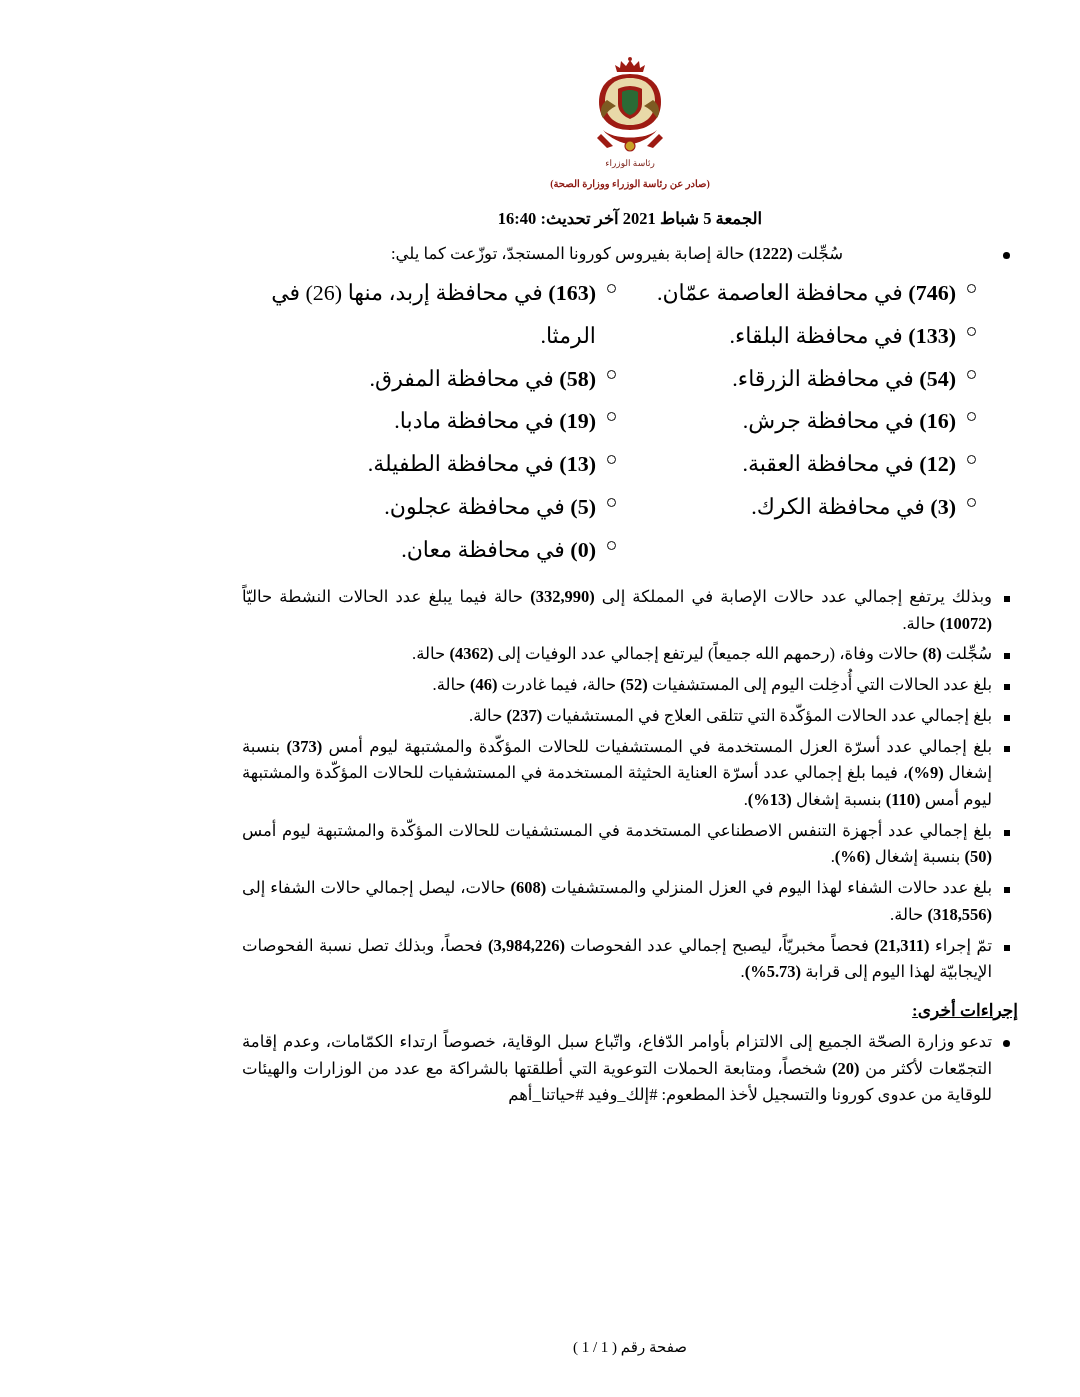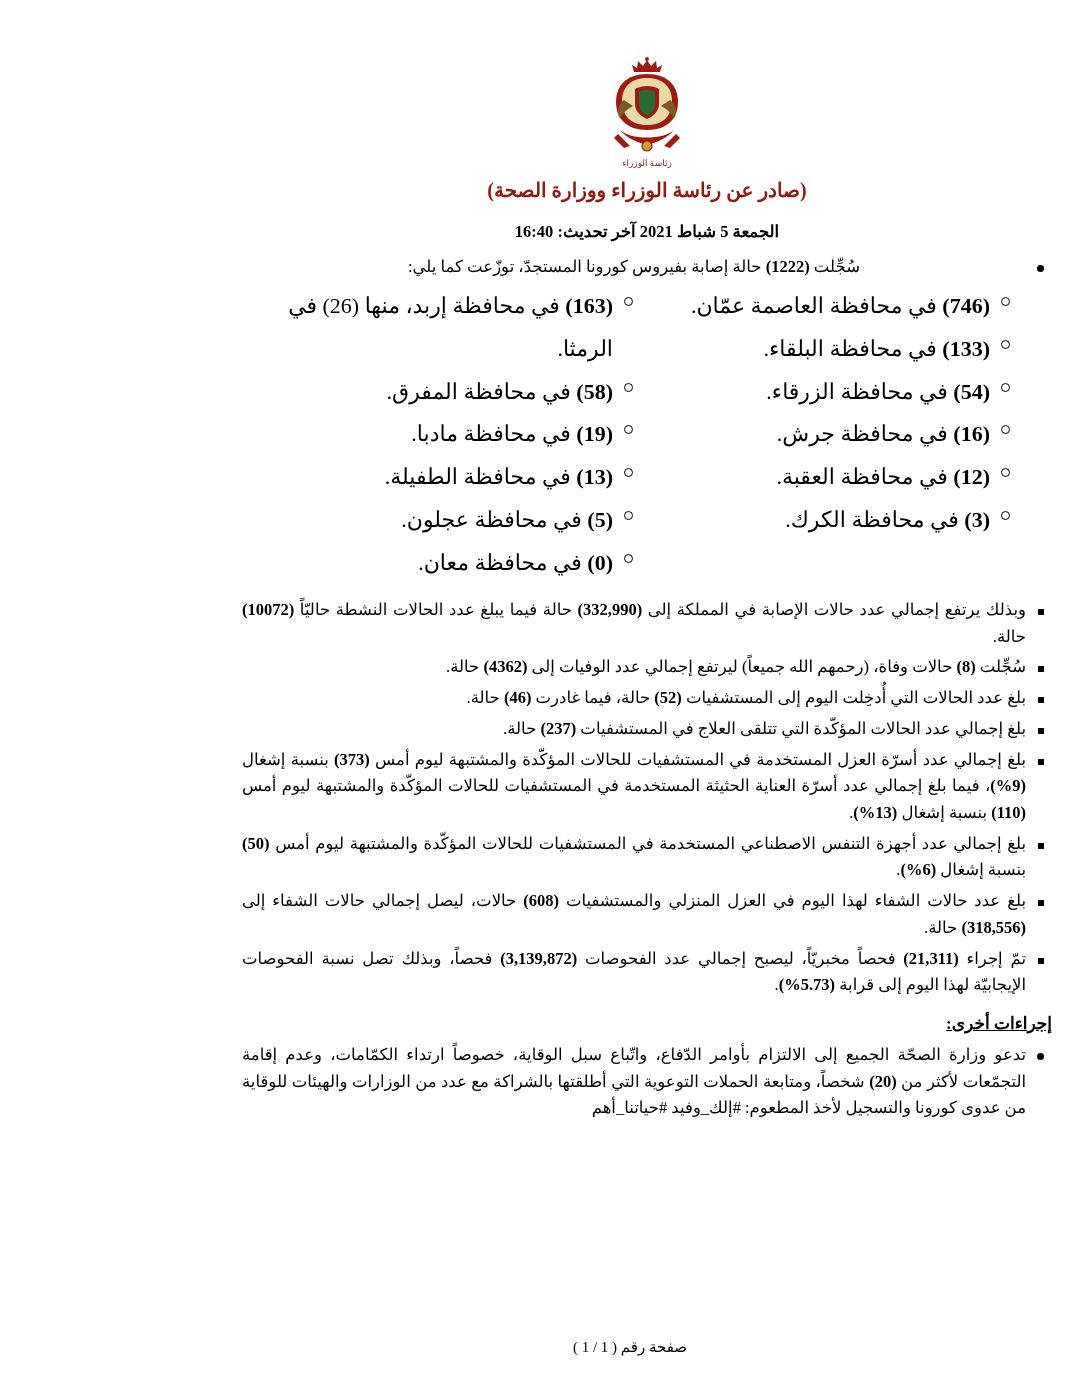--- a/index.html
+++ b/index.html
@@ -11,21 +11,21 @@
     width: 1080px;
     height: 1397px;
     font-family: "Liberation Serif", "DejaVu Serif", serif;
     color: #000000;
     direction: rtl;
   }
   .page {
     width: 900px;
     height: 1397px;
     box-sizing: border-box;
-    padding: 56px 28px 20px 62px;
+    padding: 56px 62px 20px 62px;
     position: relative;
   }
 
   
   .emblem-wrap {
     text-align: center;
     margin-bottom: 6px;
   }
   .emblem {
     width: 86px;
@@ -45,21 +45,21 @@
   .doc-title {
     text-align: center;
     font-size: 21px;
     font-weight: bold;
     color: #8e1b14;
     margin: 8px 0 0 0;
     line-height: 1.4;
   }
   .doc-subtitle {
     text-align: center;
-    font-size: 20px;
+    font-size: 10px;
     font-weight: bold;
     color: #8e1b14;
     margin: 10px 0 0 0;
   }
   .date-line {
     text-align: center;
     font-size: 16.5px;
     font-weight: bold;
     margin: 20px 0 12px 0;
   }
@@ -206,21 +206,21 @@
   </div>
 
   <ul class="lvl1 square">
     <li>وبذلك يرتفع إجمالي عدد حالات الإصابة في المملكة إلى <span class="b">(332,990)</span> حالة فيما يبلغ عدد الحالات النشطة حاليّاً <span class="b">(10072)</span> حالة.</li>
     <li>سُجِّلت <span class="b">(8)</span> حالات وفاة، (رحمهم الله جميعاً) ليرتفع إجمالي عدد الوفيات إلى <span class="b">(4362)</span> حالة.</li>
     <li>بلغ عدد الحالات التي أُدخِلت اليوم إلى المستشفيات <span class="b">(52)</span> حالة، فيما غادرت <span class="b">(46)</span> حالة.</li>
     <li>بلغ إجمالي عدد الحالات المؤكّدة التي تتلقى العلاج في المستشفيات <span class="b">(237)</span> حالة.</li>
     <li>بلغ إجمالي عدد أسرّة العزل المستخدمة في المستشفيات للحالات المؤكّدة والمشتبهة ليوم أمس <span class="b">(373)</span> بنسبة إشغال <span class="b">(9%)</span>، فيما بلغ إجمالي عدد أسرّة العناية الحثيثة المستخدمة في المستشفيات للحالات المؤكّدة والمشتبهة ليوم أمس <span class="b">(110)</span> بنسبة إشغال <span class="b">(13%)</span>.</li>
     <li>بلغ إجمالي عدد أجهزة التنفس الاصطناعي المستخدمة في المستشفيات للحالات المؤكّدة والمشتبهة ليوم أمس <span class="b">(50)</span> بنسبة إشغال <span class="b">(6%)</span>.</li>
     <li>بلغ عدد حالات الشفاء لهذا اليوم في العزل المنزلي والمستشفيات <span class="b">(608)</span> حالات، ليصل إجمالي حالات الشفاء إلى <span class="b">(318,556)</span> حالة.</li>
-    <li>تمّ إجراء <span class="b">(21,311)</span> فحصاً مخبريّاً، ليصبح إجمالي عدد الفحوصات <span class="b">(3,139,872)</span> فحصاً، وبذلك تصل نسبة الفحوصات الإيجابيّة لهذا اليوم إلى قرابة <span class="b">(5.73%)</span>.</li>
+    <li>تمّ إجراء <span class="b">(21,311)</span> فحصاً مخبريّاً، ليصبح إجمالي عدد الفحوصات <span class="b">(3,984,226)</span> فحصاً، وبذلك تصل نسبة الفحوصات الإيجابيّة لهذا اليوم إلى قرابة <span class="b">(5.73%)</span>.</li>
   </ul>
 
   <div class="section-heading">إجراءات أخرى:</div>
   <ul class="lvl1">
     <li>تدعو وزارة الصحّة الجميع إلى الالتزام بأوامر الدّفاع، واتّباع سبل الوقاية، خصوصاً ارتداء الكمّامات، وعدم إقامة التجمّعات لأكثر من <span class="b">(20)</span> شخصاً، ومتابعة الحملات التوعوية التي أطلقتها بالشراكة مع عدد من الوزارات والهيئات للوقاية من عدوى كورونا والتسجيل لأخذ المطعوم: #إلك_وفيد #حياتنا_أهم</li>
   </ul>
 
   <div class="footer">صفحة رقم ( 1 / 1 )</div>
 </div>
 

